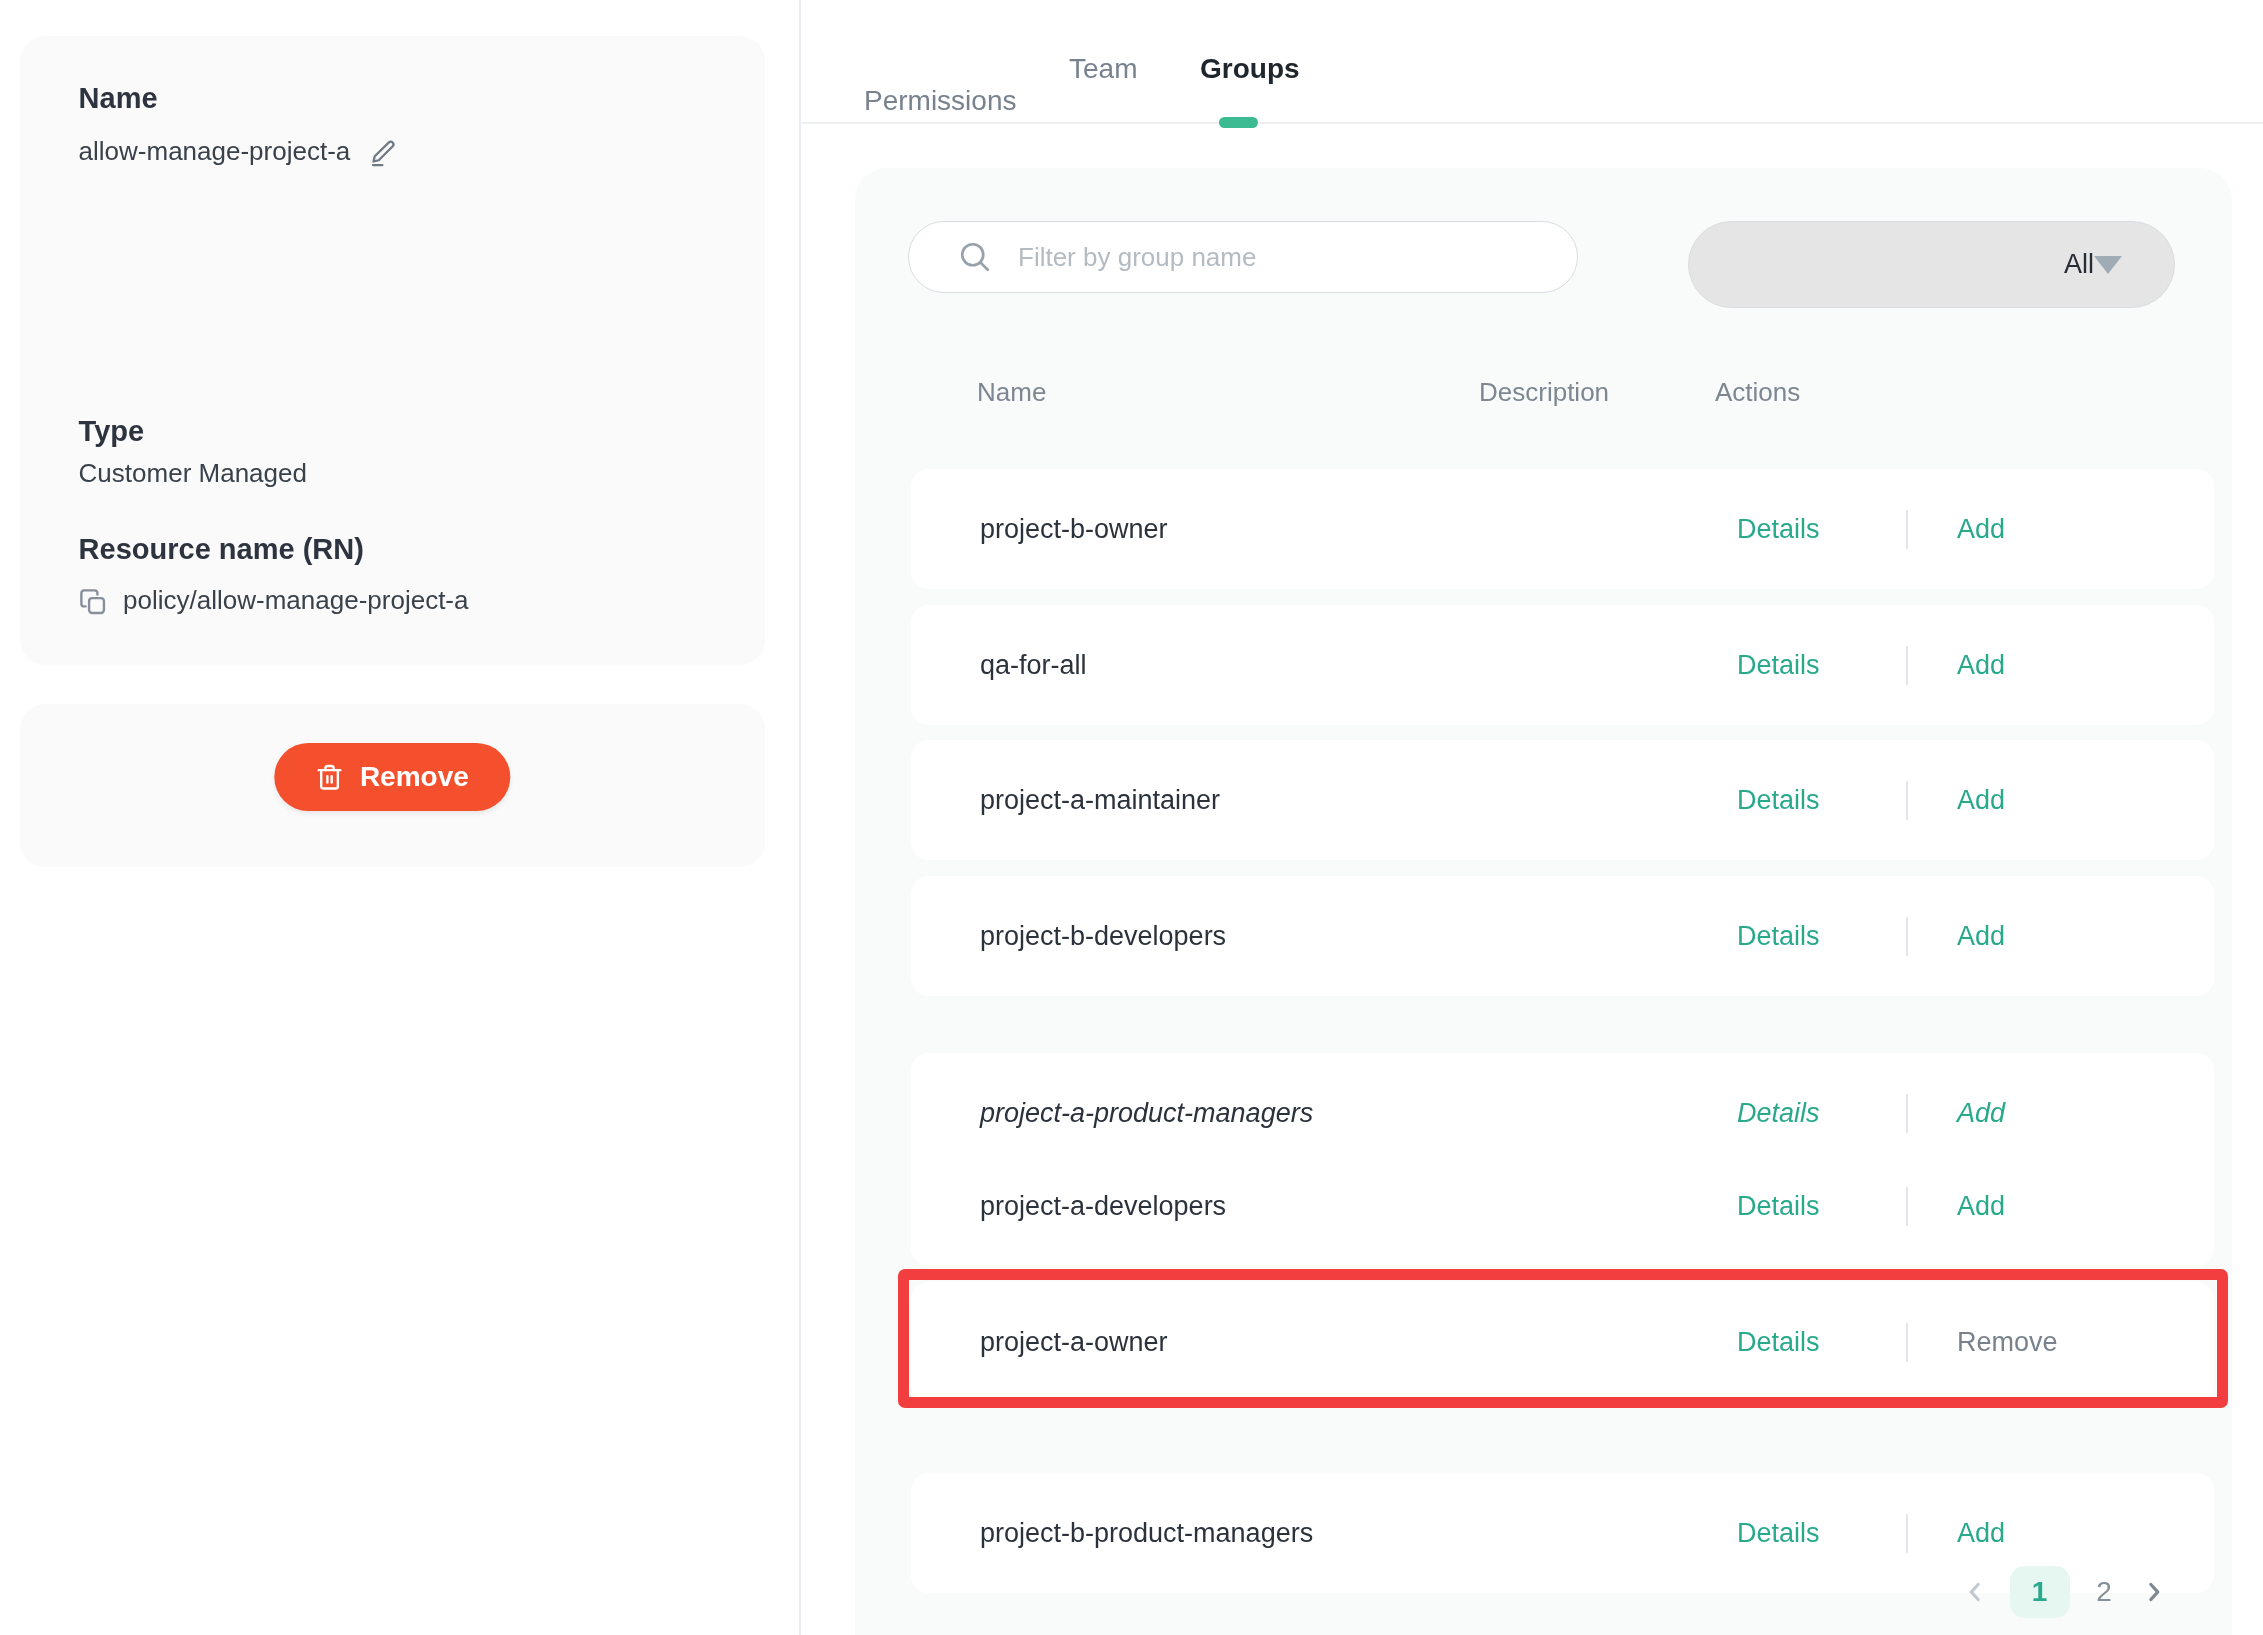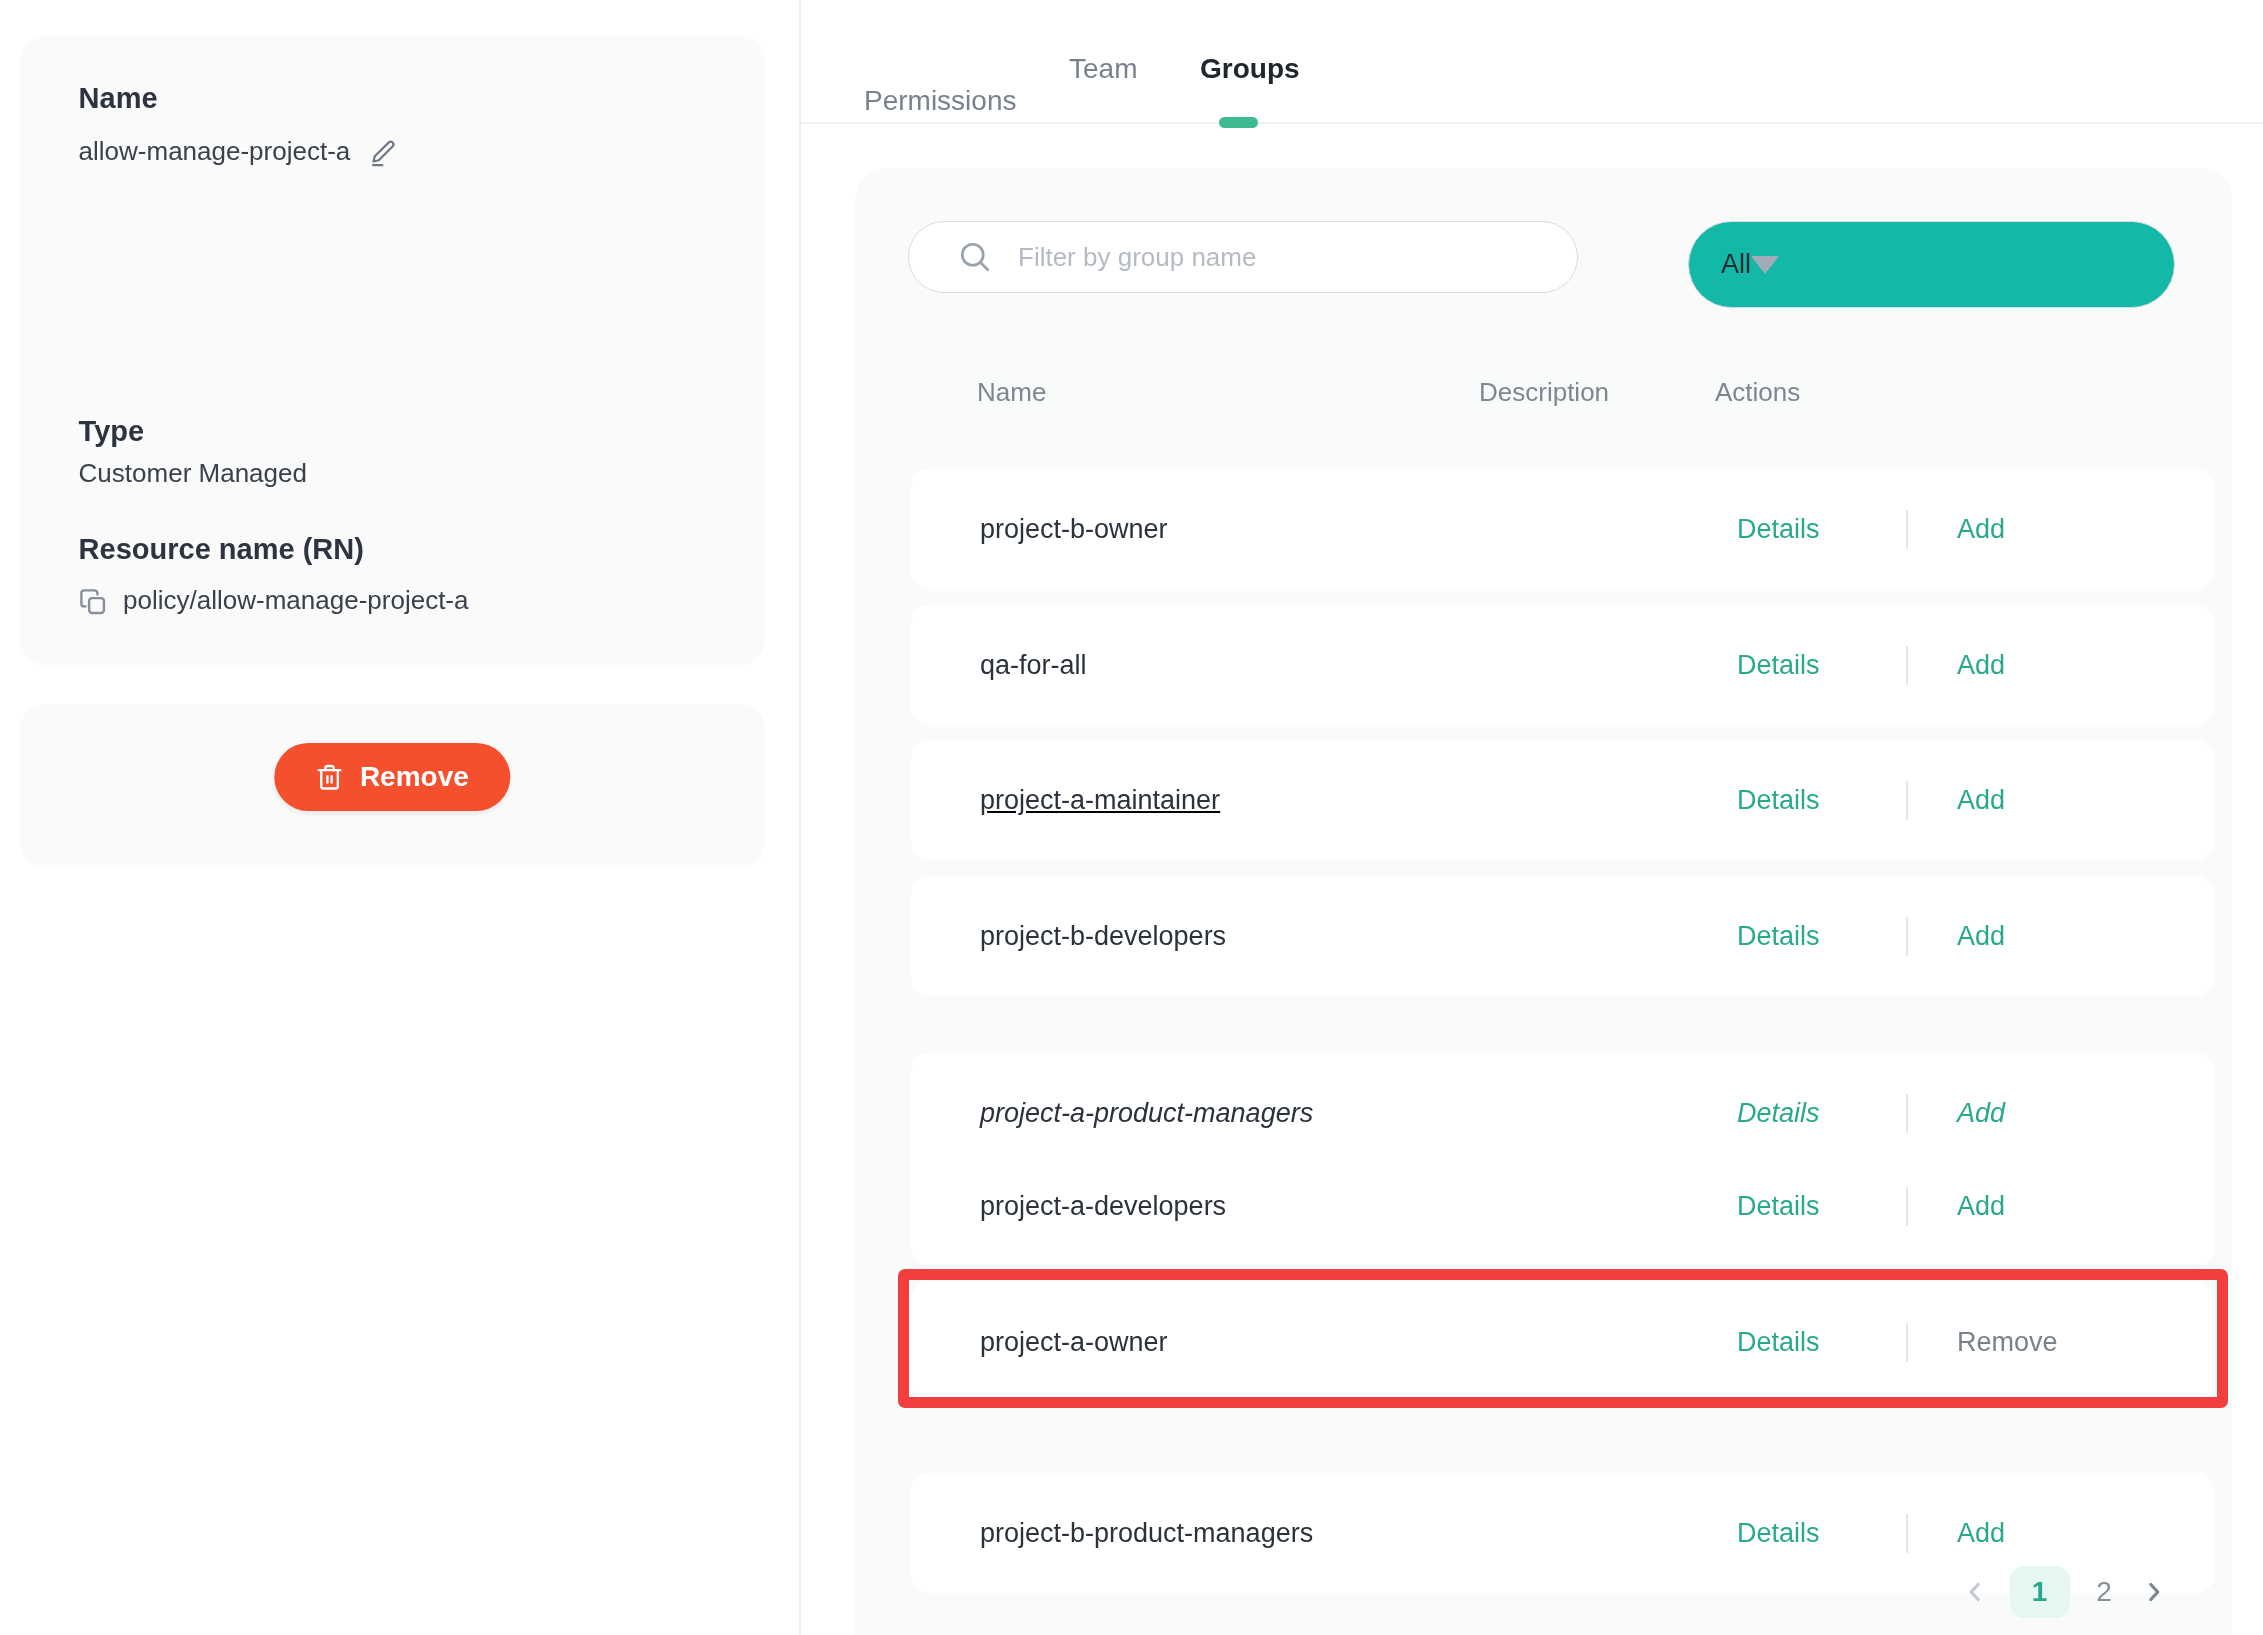--- a/index.html
+++ b/index.html
@@ -59,43 +59,43 @@
     display:flex;align-items:center;padding:0 27px 0 48px;gap:23px;
   }
   .filter-input{
     flex:1;border:none;outline:none;background:transparent;
     font-size:26px;color:#3a424d;font-family:"Liberation Sans", sans-serif;
   }
   .filter-input::placeholder{color:#b4bbc3;}
 
   .type-select{
     left:833px;top:53px;width:487px;height:87px;box-sizing:border-box;
-    background:#14b8a6;border:1.8px solid #d9dce1;border-radius:44px;
-    display:flex;align-items:center;justify-content:flex-start;
+    background:#e5e5e5;border:1.8px solid #d9dce1;border-radius:44px;
+    display:flex;align-items:center;justify-content:flex-end;
     padding:0 52px 0 32px;cursor:pointer;
   }
   .type-select-value{font-size:27px;color:#262d35;}
   .triangle-down{width:0;height:0;border-left:14.3px solid transparent;border-right:14.3px solid transparent;border-top:18.7px solid #9fabb5;}
 
   .col-header{top:209px;font-size:26px;color:#7d8792;}
   .col-name{left:122px;}
   .col-desc{left:624px;}
   .col-actions{left:860px;}
 
   .grow{
     left:56px;width:1303px;height:120px;background:#ffffff;border-radius:18px;
     display:flex;align-items:center;
   }
   .grow .gname{margin-left:69px;font-size:27px;color:#2b323c;}
   .grow .details{position:absolute;left:826px;font-size:27px;color:#29a98c;cursor:pointer;}
   .grow .sep{position:absolute;left:995px;width:1.8px;height:39px;background:#e3e6ea;}
   .grow .action{position:absolute;left:1046px;font-size:27px;color:#29a98c;cursor:pointer;}
   .grow .action.muted{color:#79828c;}
 
-  .row0{top:301px;} .row1{top:437px;} .row2{top:572px;text-decoration:underline;} .row3{top:708px;}
+  .row0{top:301px;} .row1{top:437px;} .row2{top:572px;} .row3{top:708px;}
   .row4{top:885px;font-style:italic;} .row5{top:978px;} .row6{top:1114px;} .row7{top:1305px;}
 
   .annotation{
     left:43px;top:1101px;width:1330px;height:139px;box-sizing:border-box;
     border:11.6px solid #f23e3e;border-radius:7.1px;pointer-events:none;z-index:5;
   }
 
   .pagination{left:1105px;top:1395px;height:57px;display:flex;align-items:center;gap:19.6px;}
   .page-btn{cursor:pointer;line-height:0;}
   .page-current{

